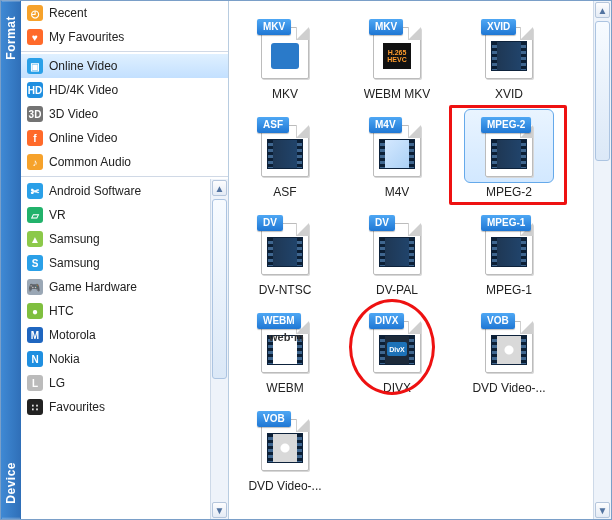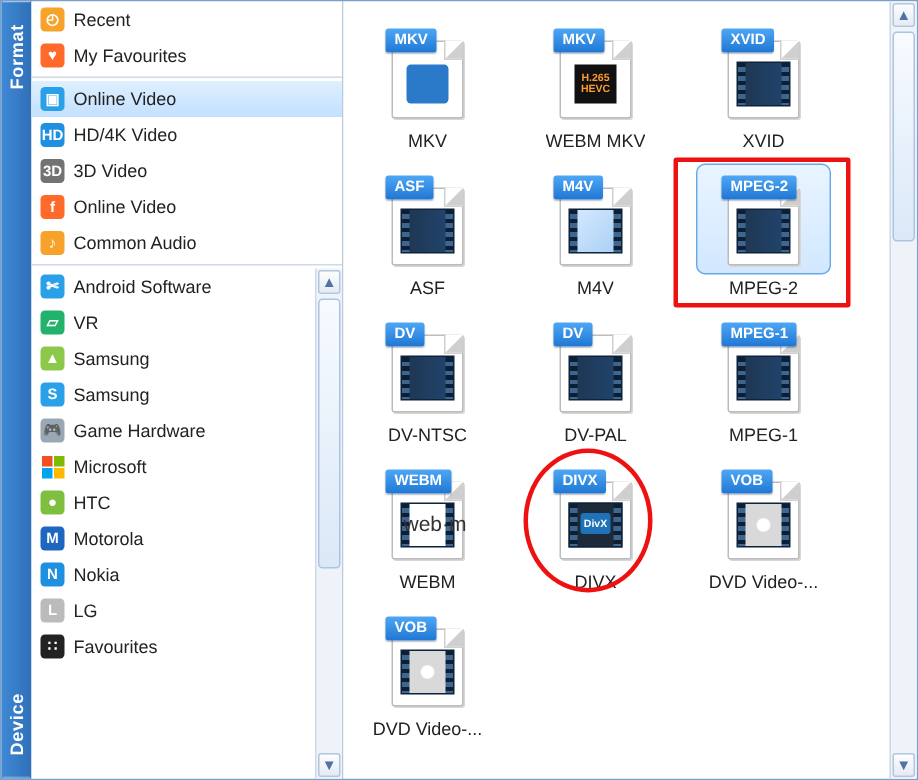--- a/index.html
+++ b/index.html
@@ -57,21 +57,21 @@
   .ic-apple{background:#8e8e8e}.ic-android{background:#8cc94a}.ic-samsung{background:#2aa0e8}
   .ic-game{background:#9aa7b5}.ic-ms{background:transparent}
   .ic-htc{background:#7fbf3f}.ic-moto{background:#1f66c0}.ic-nokia{background:#1f8fe0}
   .ic-lg{background:#bbb}.ic-bb{background:#222}
   .ms-grid{display:grid;grid-template-columns:7px 7px;grid-template-rows:7px 7px;gap:1px}
   .ms-grid span:nth-child(1){background:#f25022}.ms-grid span:nth-child(2){background:#7fba00}
   .ms-grid span:nth-child(3){background:#00a4ef}.ms-grid span:nth-child(4){background:#ffb900}
   .lower-sidebar{display:flex;}
   
   .thumb-webm .film{background:#fff}
-  .thumb-webm .webm-text{position:absolute; left:12px; top:30px; font-size:14px; font-weight:normal; color:#333;}
+  .thumb-webm .webm-text{position:absolute; left:12px; top:20px; font-size:11px; font-weight:bold; color:#333;}
   .thumb-m4v .film{background:linear-gradient(135deg,#d7eaff,#a8cff5)}
   .thumb-divx .film{background:#1d2a3a}
   .thumb-divx .dx{position:absolute;left:18px;top:31px;width:20px;height:14px;background:#1d72b8;color:#fff;font-size:7px;font-weight:bold;display:flex;align-items:center;justify-content:center;border-radius:2px}
   .thumb-vob .film{background:radial-gradient(circle at 50% 50%,#fff 0 4px,#d9d9d9 5px 100%)}
   .thumb-matroska .mtr{position:absolute;left:14px;top:26px;width:28px;height:26px;background:#2a7ac9;border-radius:3px}
   .thumb-hevc .hv{position:absolute;left:14px;top:26px;width:28px;height:26px;background:#111;color:#ff9c2d;font-size:7px;font-weight:bold;display:flex;flex-direction:column;align-items:center;justify-content:center;line-height:1}
 </style>
 </head>
 <body>
 
@@ -136,31 +136,20 @@
           </div>
           <div class="sidebar-item">
             <span class="s-icon ic-samsung">S</span>
             <span class="s-label">Samsung</span>
           </div>
           <div class="sidebar-item">
             <span class="s-icon ic-game">🎮</span>
             <span class="s-label">Game Hardware</span>
           </div>
           <div class="sidebar-item">
-            <span class="s-icon ic-ms">
-                <span class="ms-grid">
-                  <span></span>
-                  <span></span>
-                  <span></span>
-                  <span></span>
-                </span>
-              </span>
-            <span class="s-label">Microsoft</span>
-          </div>
-          <div class="sidebar-item">
             <span class="s-icon ic-htc">●</span>
             <span class="s-label">HTC</span>
           </div>
           <div class="sidebar-item">
             <span class="s-icon ic-moto">M</span>
             <span class="s-label">Motorola</span>
           </div>
           <div class="sidebar-item">
             <span class="s-icon ic-nokia">N</span>
             <span class="s-label">Nokia</span>

